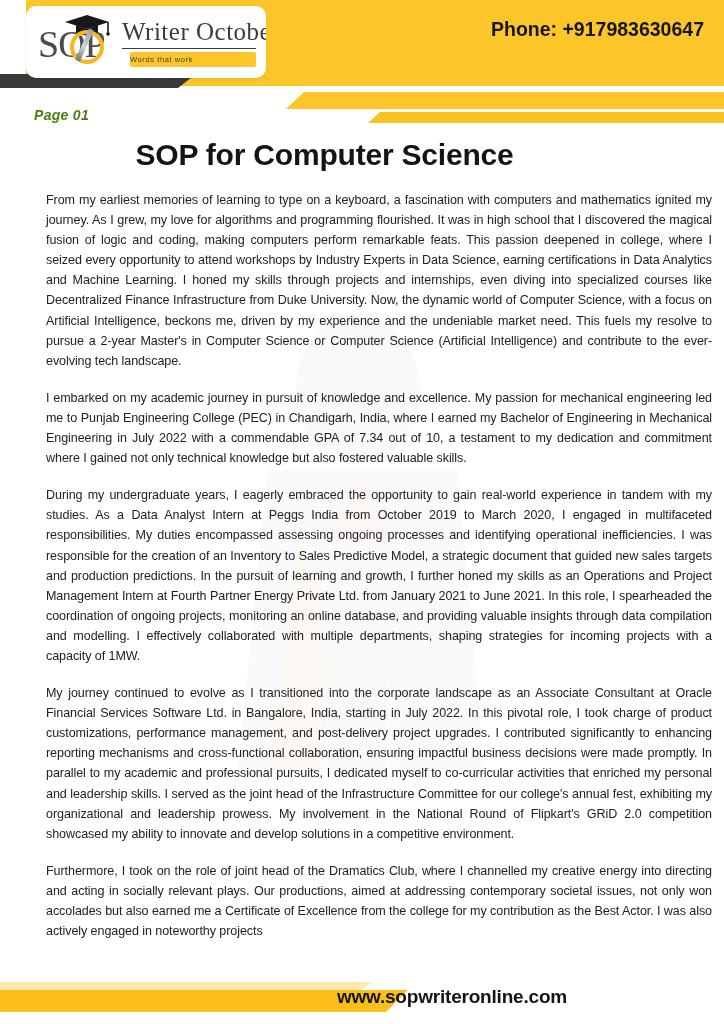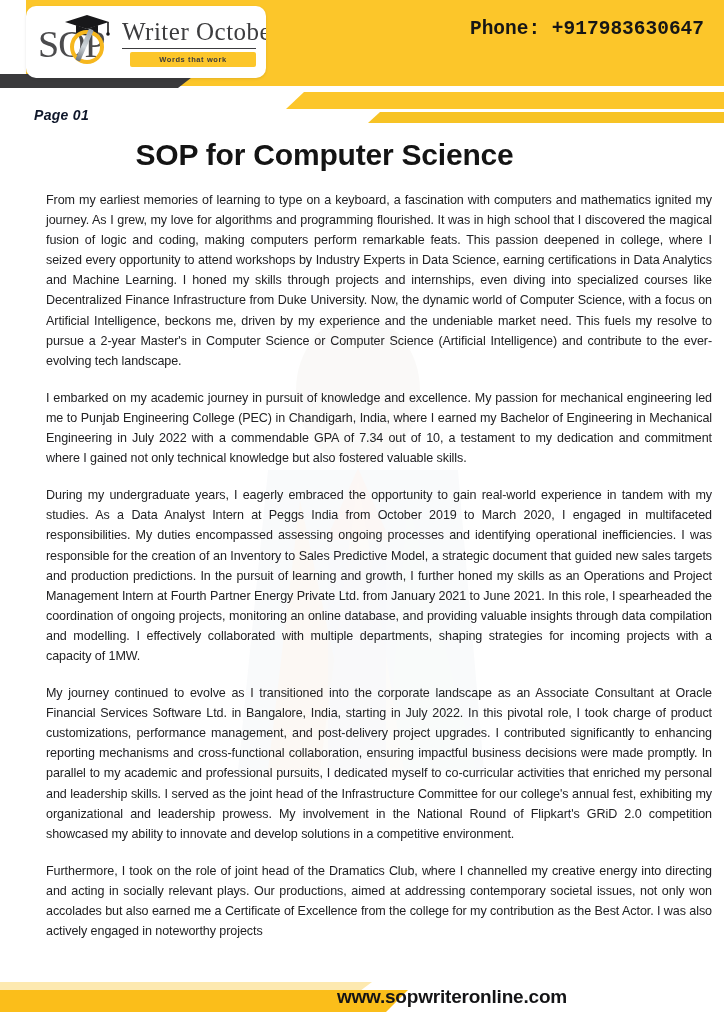--- a/index.html
+++ b/index.html
@@ -146,35 +146,34 @@
     background: #FCC62A;
     border-radius: 2px;
   }
   .logo-tagline {
     position: absolute;
     left: 104px;
     top: 47px;
     width: 126px;
     height: 13px;
     line-height: 13px;
-    text-align: center;
     font-family: "Liberation Sans", sans-serif;
     font-size: 7.5px;
-    font-weight: bold;
+    font-weight: normal;
     color: #3C3C3E;
     letter-spacing: 0.6px;
   }
   .contact {
     position: absolute;
     right: 20px;
     top: 16px;
     text-align: right;
   }
   .contact div {
-    font-family: Liberation Mono, monospace;
+    font-family: Liberation Sans, sans-serif;
     font-size: 19.5px;
     font-weight: bold;
     color: #161616;
     line-height: 26px;
     white-space: nowrap;
     text-align: right;
   }
   
   .header-accent {
     position: absolute;
@@ -199,21 +198,21 @@
 
   
   .page-label {
     position: absolute;
     left: 34px;
     top: 107px;
     font-family: "Liberation Sans", sans-serif;
     font-size: 14px;
     font-style: italic;
     font-weight: bold;
-    color: #0f172a;
+    color: #4d7c0f;
     letter-spacing: 0.3px;
     z-index: 4;
   }
 
   
   .doc-title {
     position: absolute;
     left: 0;
     top: 138px;
     width: 649px;

